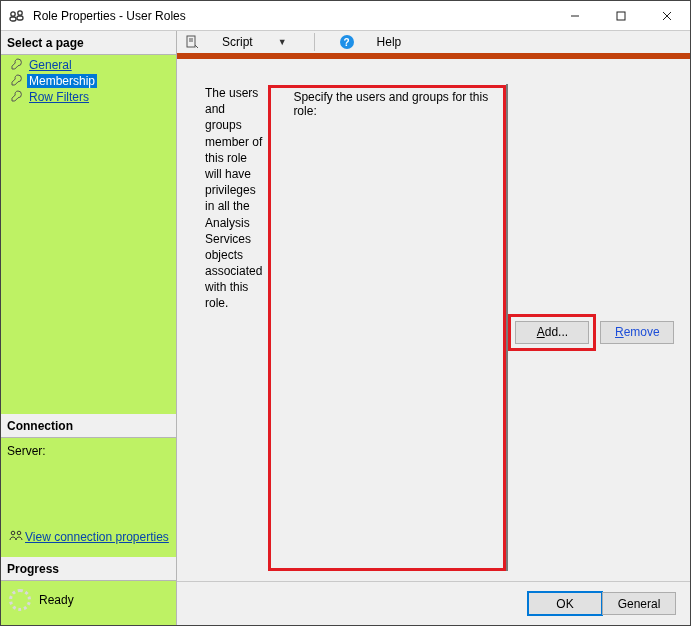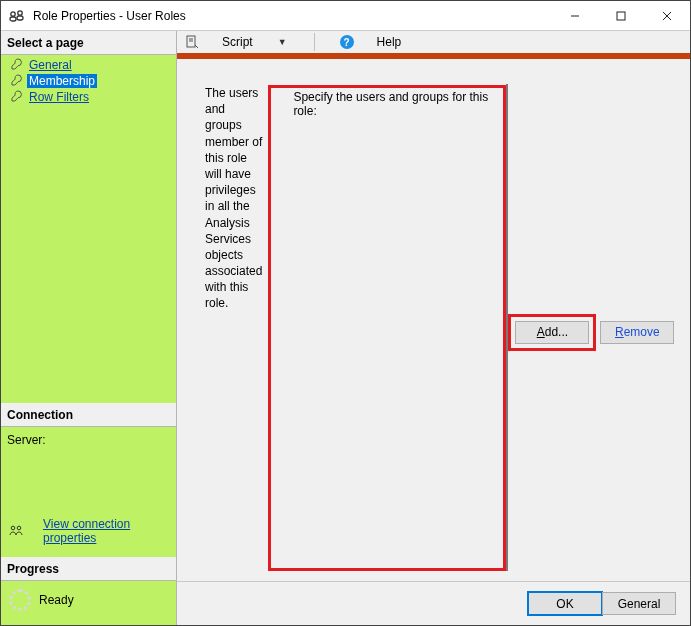--- a/index.html
+++ b/index.html
@@ -91,21 +91,21 @@
   }
   .side-spacer { flex: 1; }
   .conn-body {
     padding: 6px 6px 6px 6px;
     height: 86px;
     font-size: 12px;
   }
   .conn-link-row {
     display: flex;
     align-items: center;
-    gap: 20px;
+    gap: 2px;
     padding: 4px 6px 12px 8px;
   }
   .progress-body {
     display: flex;
     align-items: center;
     gap: 8px;
     padding: 8px 8px 14px 8px;
   }
   .spinner {
     width: 22px; height: 22px;

